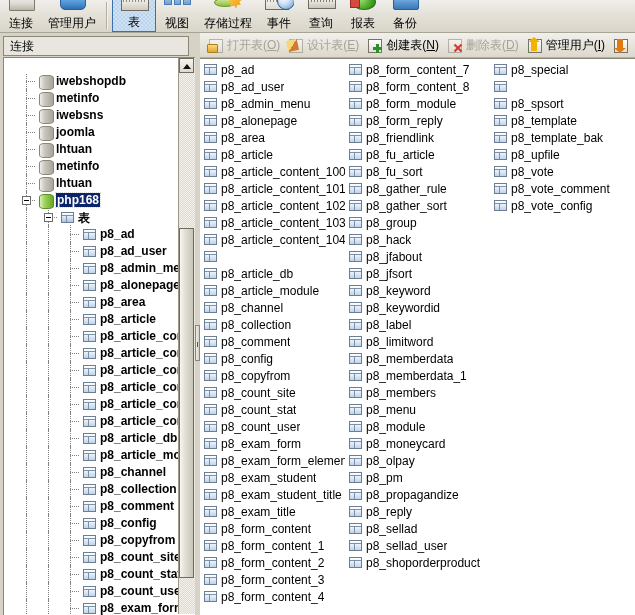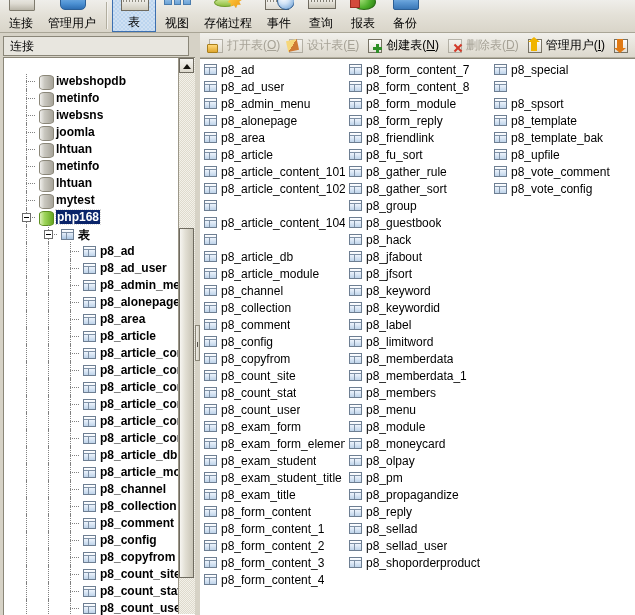--- a/index.html
+++ b/index.html
@@ -484,26 +484,20 @@
           </div>
           <div class="tnode">
             <i class="guide" style="left:22px"></i>
             <i class="elbow" style="left:22px"></i>
             <i class="db-cyl" style="left:35px"></i>
             <span class="tlabel" style="left:52px">lhtuan</span>
           </div>
           <div class="tnode">
             <i class="guide" style="left:22px"></i>
             <i class="elbow" style="left:22px"></i>
-            <i class="db-cyl" style="left:35px"></i>
-            <span class="tlabel" style="left:52px">mytest</span>
-          </div>
-          <div class="tnode">
-            <i class="guide" style="left:22px"></i>
-            <i class="elbow" style="left:22px"></i>
             <i class="expander" style="left:18px"></i>
             <i class="db-cyl green" style="left:35px"></i>
             <span class="tlabel sel" style="left:52px">php168</span>
           </div>
           <div class="tnode">
             <i class="guide" style="left:22px"></i>
             <i class="guide" style="left:44px"></i>
             <i class="elbow" style="left:44px"></i>
             <i class="expander" style="left:40px"></i>
             <i class="tbl-ico folder" style="left:57px"></i>
@@ -729,28 +723,33 @@
           <div class="litem">
             <i class="tbl-ico2"></i>
             <span>p8_area</span>
           </div>
           <div class="litem">
             <i class="tbl-ico2"></i>
             <span>p8_article</span>
           </div>
           <div class="litem">
             <i class="tbl-ico2"></i>
+            <span>p8_article_content_100</span>
+          </div>
+          <div class="litem">
+            <i class="tbl-ico2"></i>
             <span>p8_article_content_101</span>
           </div>
           <div class="litem">
             <i class="tbl-ico2"></i>
             <span>p8_article_content_102</span>
           </div>
           <div class="litem">
             <i class="tbl-ico2"></i>
+            <span>p8_article_content_103</span>
           </div>
           <div class="litem">
             <i class="tbl-ico2"></i>
             <span>p8_article_content_104</span>
           </div>
           <div class="litem">
             <i class="tbl-ico2"></i>
           </div>
           <div class="litem">
             <i class="tbl-ico2"></i>
@@ -849,40 +848,40 @@
           <div class="litem">
             <i class="tbl-ico2"></i>
             <span>p8_form_reply</span>
           </div>
           <div class="litem">
             <i class="tbl-ico2"></i>
             <span>p8_friendlink</span>
           </div>
           <div class="litem">
             <i class="tbl-ico2"></i>
+            <span>p8_fu_article</span>
+          </div>
+          <div class="litem">
+            <i class="tbl-ico2"></i>
             <span>p8_fu_sort</span>
           </div>
           <div class="litem">
             <i class="tbl-ico2"></i>
             <span>p8_gather_rule</span>
           </div>
           <div class="litem">
             <i class="tbl-ico2"></i>
             <span>p8_gather_sort</span>
           </div>
           <div class="litem">
             <i class="tbl-ico2"></i>
             <span>p8_group</span>
           </div>
           <div class="litem">
             <i class="tbl-ico2"></i>
-            <span>p8_guestbook</span>
-          </div>
-          <div class="litem">
-            <i class="tbl-ico2"></i>
             <span>p8_hack</span>
           </div>
           <div class="litem">
             <i class="tbl-ico2"></i>
             <span>p8_jfabout</span>
           </div>
           <div class="litem">
             <i class="tbl-ico2"></i>
             <span>p8_jfsort</span>
           </div>
@@ -971,20 +970,24 @@
             <i class="tbl-ico2"></i>
             <span>p8_template</span>
           </div>
           <div class="litem">
             <i class="tbl-ico2"></i>
             <span>p8_template_bak</span>
           </div>
           <div class="litem">
             <i class="tbl-ico2"></i>
             <span>p8_upfile</span>
+          </div>
+          <div class="litem">
+            <i class="tbl-ico2"></i>
+            <span>p8_vote</span>
           </div>
           <div class="litem">
             <i class="tbl-ico2"></i>
             <span>p8_vote_comment</span>
           </div>
           <div class="litem">
             <i class="tbl-ico2"></i>
             <span>p8_vote_config</span>
           </div>
         </div>

